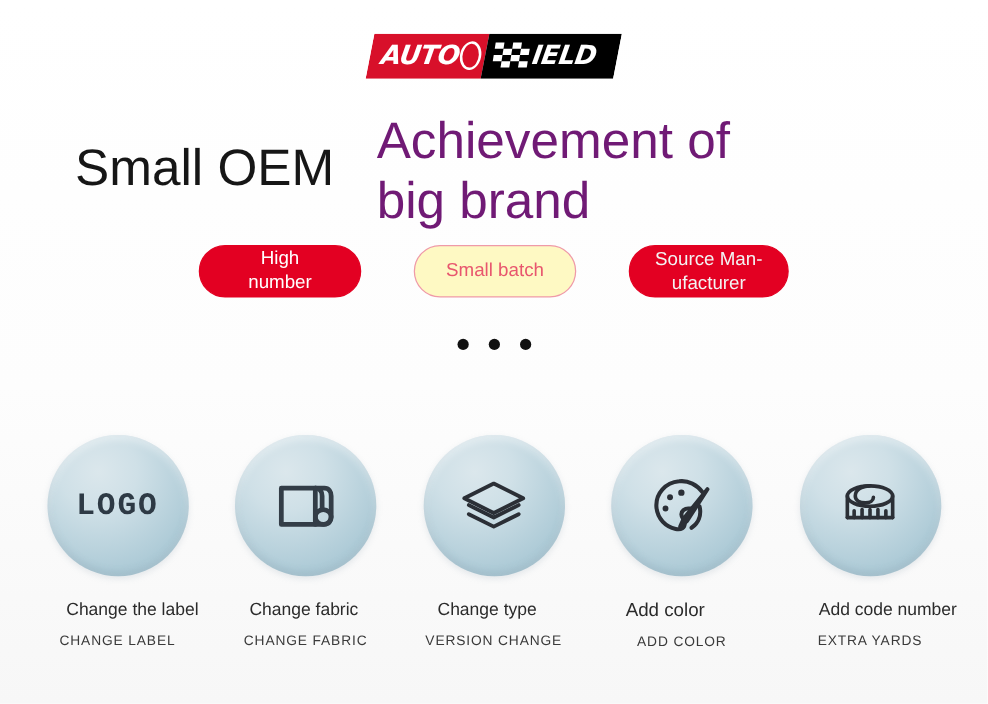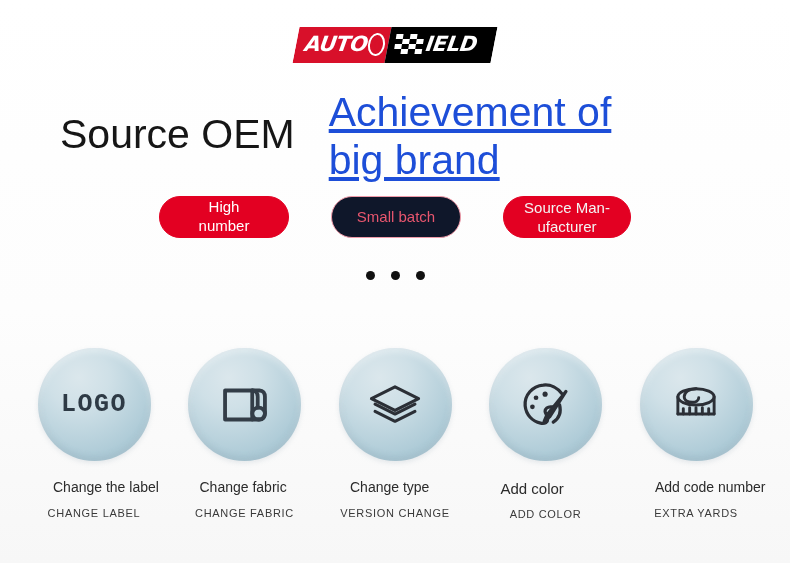--- a/index.html
+++ b/index.html
@@ -123,24 +123,23 @@
     font-weight: 400;
     line-height: 1.18;
     color: #161616;
     white-space: nowrap;
     padding-top: 22px;
   }
   .headline-b {
     font-size: 41px;
     font-weight: 400;
     line-height: 1.18;
-    color: #1d4ed8;
+    color: #701a75;
     width: 330px;
     margin-left: 34px;
-    text-decoration: underline;
   }
 
   
   .pills {
     position: absolute;
     top: 196px;
     left: 0;
     right: 0;
     display: flex;
     justify-content: center;
@@ -157,21 +156,21 @@
     text-align: center;
     box-sizing: border-box;
     padding: 0 22px;
   }
   .pill-solid {
     background: #e30022;
     color: #ffffff;
     border: 1px solid #e30022;
   }
   .pill-outline {
-    background: #0f172a;
+    background: #fef9c3;
     color: #e8566e;
     border: 1px solid #ef9aa8;
   }
   .pill-1 { width: 130px; }
   .pill-2 { width: 130px; }
   .pill-3 {
     width: 128px;
     padding: 0 10px;
     color: #f3f3f3;
     overflow: visible;
@@ -282,21 +281,21 @@
             <rect x="22" y="16" width="7" height="5"></rect>
           </g>
         </svg>
       </span>
       <span class="logo-ield">IELD</span>
     </div>
   </div>
 </div>
 
 <div class="headline">
-  <div class="headline-a">Source OEM</div>
+  <div class="headline-a">Small OEM</div>
   <div class="headline-b">Achievement of big brand</div>
 </div>
 
 <div class="pills">
   <div class="pill pill-solid pill-1">
     <span class="pill-text">High number</span>
   </div>
   <div class="pill pill-outline pill-2">
     <span class="pill-text">Small batch</span>
   </div>

